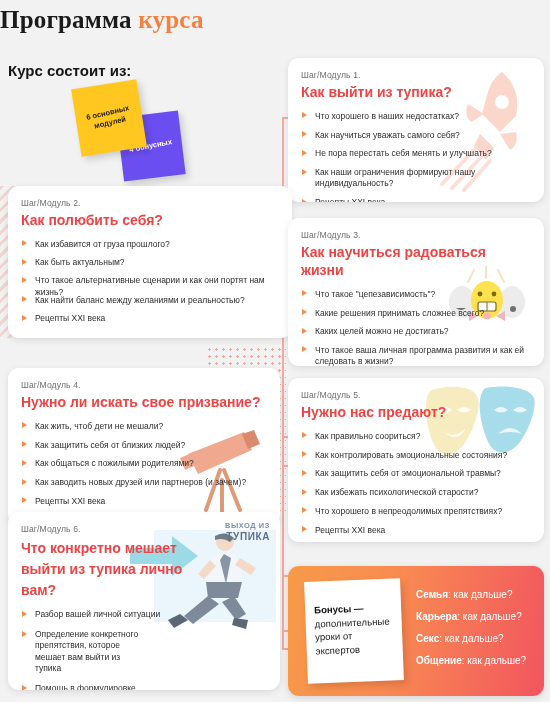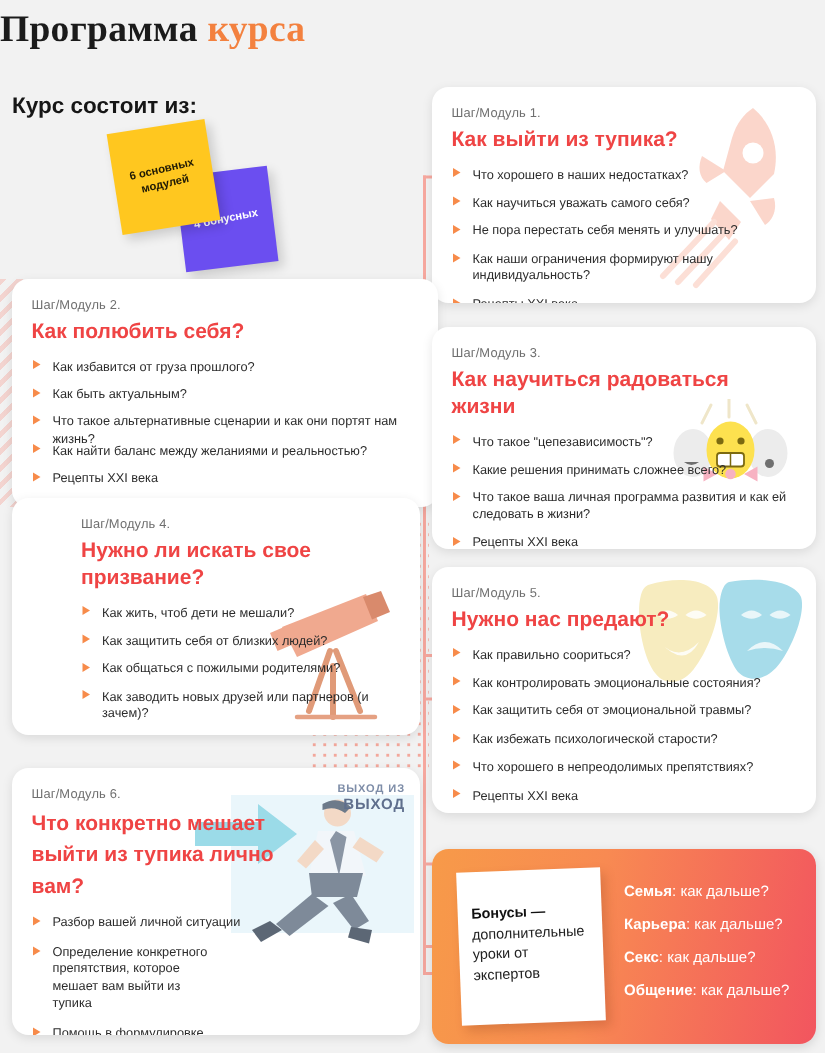--- a/index.html
+++ b/index.html
@@ -106,21 +106,21 @@
     width:0; height:0;
     border-left:5px solid #f78b4a;
     border-top:3.4px solid transparent;
     border-bottom:3.4px solid transparent;
   }
 
   
   #card-m1{ left:288px; top:58px;  width:256px; height:144px; }
   #card-m2{ left:8px;   top:186px; width:284px; height:152px; }
   #card-m3{ left:288px; top:218px; width:256px; height:148px; }
-  #card-m4{ left:8px;   top:332px; width:272px; height:158px;padding-left:33px; }
+  #card-m4{ left:8px;   top:368px; width:272px; height:158px; }
   #card-m5{ left:288px; top:378px; width:256px; height:164px; }
   #card-m6{ left:8px;   top:512px; width:272px; height:178px; }
 
   
   #card-m2 .bullets li{ margin-bottom:7px; }
   #card-m2 .bullets li.squeeze{ margin-bottom:-3px; }
 
   #card-m6 .card-title{ line-height:1.5; margin-bottom:8px; }
   #card-m6 .bullets li{ margin-bottom:9px; }
 
@@ -263,20 +263,21 @@
         <path d="M62 50l9-5v10z"></path>
         <circle cx="53" cy="50" r="3.5"></circle>
       </g>
   </svg>
   <div class="card-pad">
     <div class="step">Шаг/Модуль 3.</div>
     <div class="card-title">Как научиться радоваться жизни</div>
     <ul class="bullets">
       <li><span class="arrow"></span><span>Что такое "цепезависимость"?</span></li>
       <li><span class="arrow"></span><span>Какие решения принимать сложнее всего?</span></li>
+      <li><span class="arrow"></span><span>Каких целей можно не достигать?</span></li>
       <li><span class="arrow"></span><span>Что такое ваша личная программа развития и как ей следовать в жизни?</span></li>
       <li><span class="arrow"></span><span>Рецепты XXI века</span></li>
     </ul>
   </div>
 </div>
 
 <div class="card" id="card-m4">
   <svg class="art art-scope" viewBox="0 0 104 96">
     <g fill="#f0a98f">
       <path d="M16 30 72 8l8 18-54 24z"></path>
@@ -353,21 +354,21 @@
       <path d="M50 94l-12 6 6 8 14-8z"></path>
         <path d="M104 98l14 2-2 9-14-4z"></path>
     </g>
     <g fill="#f3d9c6">
       <path d="M110 38l16 10-5 7-16-10z"></path>
         <path d="M80 40l-12 14 6 5 12-13z"></path>
     </g>
   </svg>
   <div class="exit-label">
     <div class="l1">ВЫХОД ИЗ</div>
-    <div class="l2">ВЫХОД</div>
+    <div class="l2">ТУПИКА</div>
   </div>
   <div class="card-pad">
     <div class="step">Шаг/Модуль 6.</div>
     <div class="card-title" style="max-width:190px;">Что конкретно мешает выйти из тупика лично вам?</div>
     <ul class="bullets" style="max-width:200px;">
       <li><span class="arrow"></span><span>Разбор вашей личной ситуации</span></li>
       <li style="max-width:125px;"><span class="arrow"></span><span>Определение конкретного препятствия, которое мешает вам выйти из тупика</span></li>
       <li style="max-width:125px;"><span class="arrow"></span><span>Помощь в формулировке "вопроса без ответа"</span></li>
       <li><span>Как найти баланс между желаниями и реальностью?</span></li>
     </ul>

